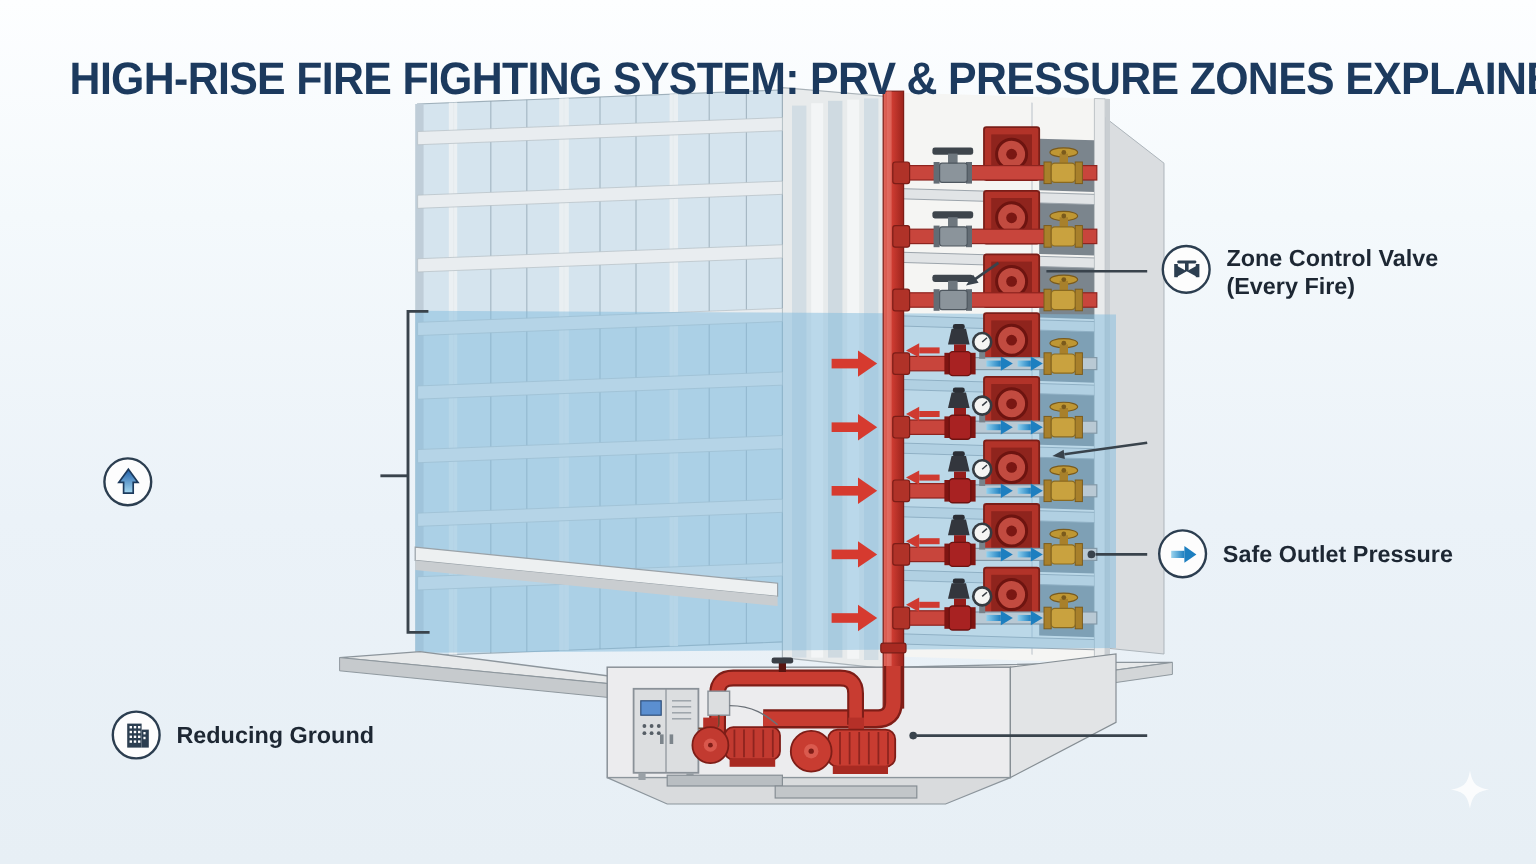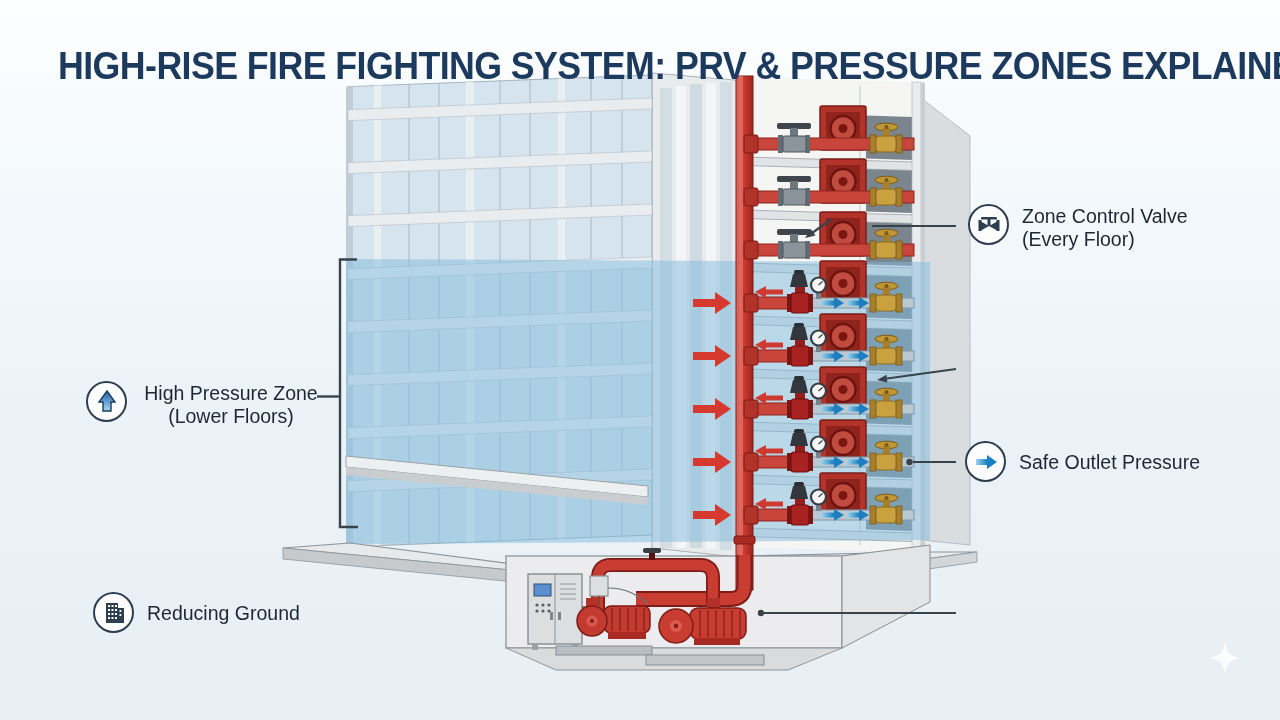--- a/index.html
+++ b/index.html
@@ -9,21 +9,21 @@
     font-family:"Liberation Sans",sans-serif;
   }
   .title{
     position:absolute;left:58px;top:20px;white-space:nowrap;
     font-size:38px;font-weight:bold;letter-spacing:-0.6px;
     color:var(--title_text,#1c3a5e);
     transform:scaleX(.94);transform-origin:left top;
   }
   .callout{
     position:absolute;display:flex;gap:13px;align-items:flex-start;
-    color:var(--label_text,#1d2733);font-weight:normal;font-size:19.5px;line-height:1.16;
+    color:var(--label_text,#1d2733);font-weight:bold;font-size:19.5px;line-height:1.16;
   }
   .callout.vcenter{align-items:center;}
   .icon-circle{
     width:41px;height:41px;border-radius:50%;box-sizing:border-box;
     border:2.5px solid var(--icon_ring,#2c3e50);background:#fdfdfd;
     display:flex;align-items:center;justify-content:center;flex:0 0 auto;
   }
   .txt{padding-top:1px;}
   .txt.centered{text-align:center;}
   .leader{stroke:var(--leader,#39434c);}
@@ -326,24 +326,20 @@
       <svg width="26" height="26" viewBox="-13 -13 26 26">
         <defs>
             <linearGradient id="ga" x1="0" y1="1" x2="0" y2="0">
           <stop offset="0" stop-color="#a5d8f0"></stop>
               <stop offset="1" stop-color="#1f5fa8"></stop>
             </linearGradient>
           </defs>
         <path d="M0,-11 L8,0 L4,0 L4,9 L-4,9 L-4,0 L-8,0 Z" fill="url(#ga)" stroke="#1d3a5c" stroke-width="1.4"></path>
       </svg>
     </span>
-    <div class="txt centered" style="width:182px">
-      <span>High Pressure Zone</span><br>
-      <span>(Lower Floors)</span>
-    </div>
   </div>
 
   <div class="callout vcenter" style="left:93px;top:592px">
     <span class="icon-circle">
       <svg width="24" height="24" viewBox="-12 -12 24 24">
         <rect x="-8" y="-10" width="12" height="20" fill="#2c3e50"></rect>
         <rect x="4" y="-5" width="6" height="15" fill="#2c3e50"></rect>
         <g fill="#fdfdfd">
           <rect x="-6" y="-8" width="2" height="2"></rect>
             <rect x="-2.5" y="-8" width="2" height="2"></rect>
@@ -373,21 +369,21 @@
         <polygon points="-9,-4 -9,6 0,1"></polygon>
           <polygon points="9,-4 9,6 0,1"></polygon>
         <rect x="-1.5" y="-6" width="3" height="7"></rect>
         <rect x="-8" y="-8" width="16" height="2.6" rx="1.2"></rect>
         <rect x="-10.5" y="-5" width="3" height="11"></rect>
           <rect x="7.5" y="-5" width="3" height="11"></rect>
       </svg>
     </span>
     <div class="txt">
       <span>Zone Control Valve</span><br>
-      <span>(Every Floor)</span>
+      <span>(Every Fire)</span>
     </div>
   </div>
 
 
   <div class="callout vcenter" style="left:965px;top:441px">
     <span class="icon-circle">
       <svg width="26" height="26" viewBox="-13 -13 26 26">
         <defs>
             <linearGradient id="gb" x1="0" y1="0" x2="1" y2="0">
           <stop offset="0" stop-color="#9bd4ee"></stop>

